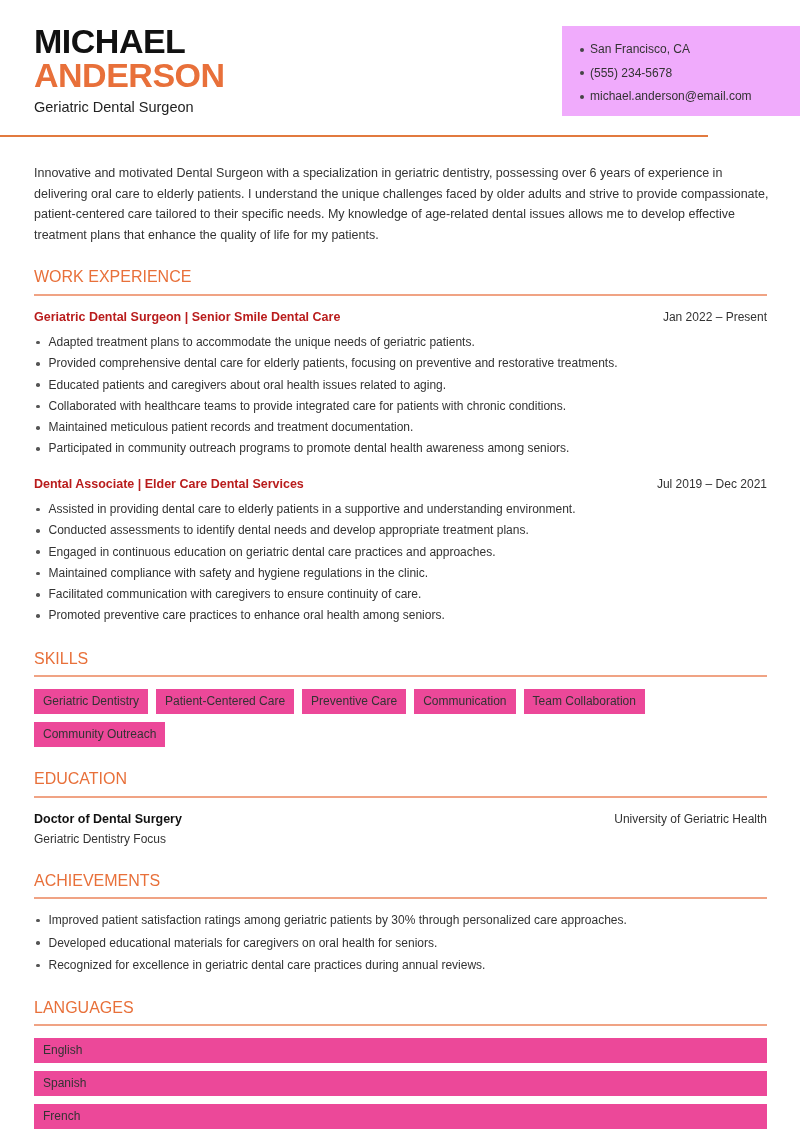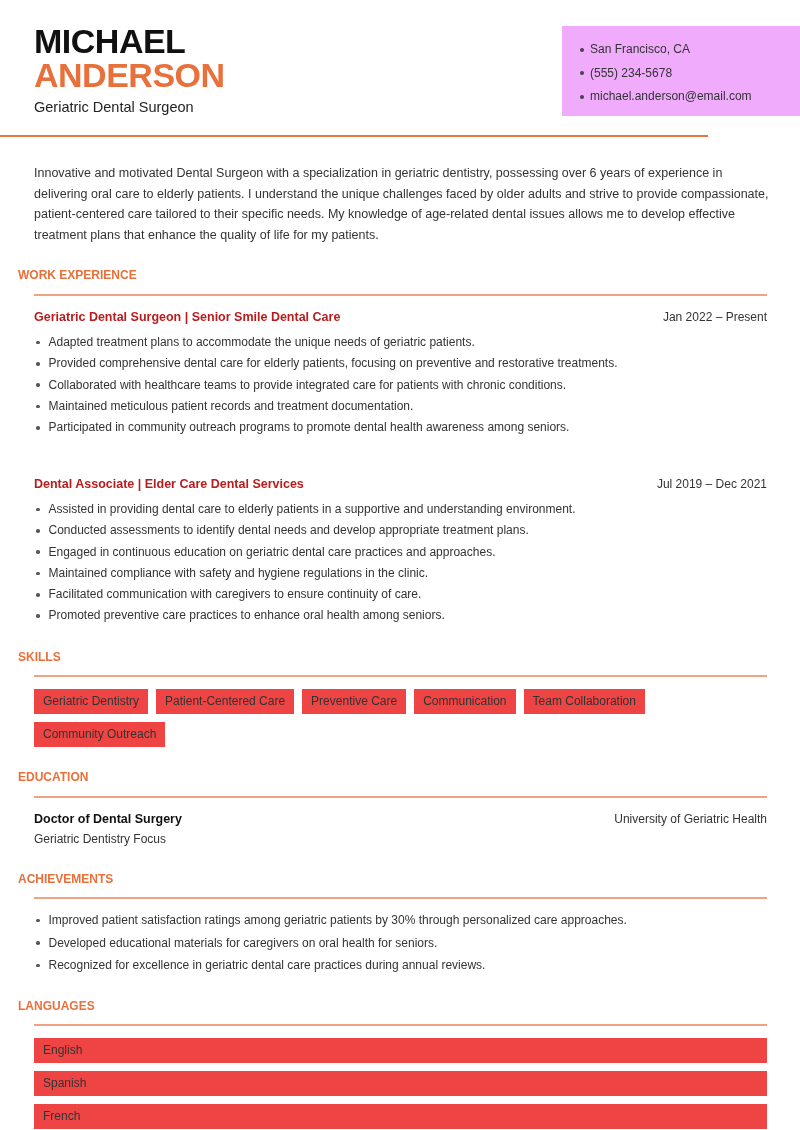--- a/index.html
+++ b/index.html
@@ -37,42 +37,42 @@
     font-size: 12px; color: #333; line-height: 23.5px; display: flex; align-items: center;
   }
   .contact-item .dot {
     width: 4px; height: 4px; background: #444; border-radius: 50%; margin-right: 6px; display: inline-block;
   }
   .summary {
     position: absolute; left: 34px; top: 163px; width: 735px;
     font-size: 12.5px; line-height: 20.7px; color: #333;
   }
   .section-title {
-    position: absolute; left: 18px;
-    font-size: 12px; font-weight: bold; color: #e8703a;
+    position: absolute; left: 34px;
+    font-size: 16px; font-weight: normal; color: #e8703a;
   }
   .section-rule {
     position: absolute; left: 34px; width: 733px; height: 2px; background: #f0a384;
   }
   .job-head {
     position: absolute; left: 34px; width: 733px; display: flex; justify-content: space-between;
     font-size: 12.5px;
   }
   .job-head .role { font-weight: bold; color: #b91c1c; }
   .job-head .date { color: #333; font-size: 12px; }
   .bullets { position: absolute; left: 34px; width: 733px; list-style: none; }
   .bullets li {
     font-size: 12px; color: #333; line-height: 21.3px; display: flex; align-items: center;
   }
   .bullets li .dot {
     width: 3.5px; height: 3.5px; background: #555; border-radius: 50%; margin: 0 9px 0 2px; flex: none;
   }
   .tags { position: absolute; left: 34px; width: 733px; display: flex; flex-wrap: wrap; gap: 8px 8px; }
   .tag {
-    background: #ef4444; font-size: 12px; color: #333; padding: 0 9px; height: 25px; line-height: 25px;
+    background: #ec4899; font-size: 12px; color: #333; padding: 0 9px; height: 25px; line-height: 25px;
   }
   .edu-row { position: absolute; left: 34px; width: 733px; display: flex; justify-content: space-between; }
   .edu-degree { font-weight: bold; color: #111; font-size: 12.5px; }
   .edu-school { font-size: 12px; color: #333; }
   .edu-focus { position: absolute; left: 34px; font-size: 12px; color: #333; }
 </style>
 </head>
 <body>
 
 <div class="header">
@@ -108,20 +108,24 @@
   <li>
       <span class="dot"></span>
       <span>Adapted treatment plans to accommodate the unique needs of geriatric patients.</span>
     </li>
   <li>
       <span class="dot"></span>
       <span>Provided comprehensive dental care for elderly patients, focusing on preventive and restorative treatments.</span>
     </li>
   <li>
       <span class="dot"></span>
+      <span>Educated patients and caregivers about oral health issues related to aging.</span>
+    </li>
+  <li>
+      <span class="dot"></span>
       <span>Collaborated with healthcare teams to provide integrated care for patients with chronic conditions.</span>
     </li>
   <li>
       <span class="dot"></span>
       <span>Maintained meticulous patient records and treatment documentation.</span>
     </li>
   <li>
       <span class="dot"></span>
       <span>Participated in community outreach programs to promote dental health awareness among seniors.</span>
     </li>

